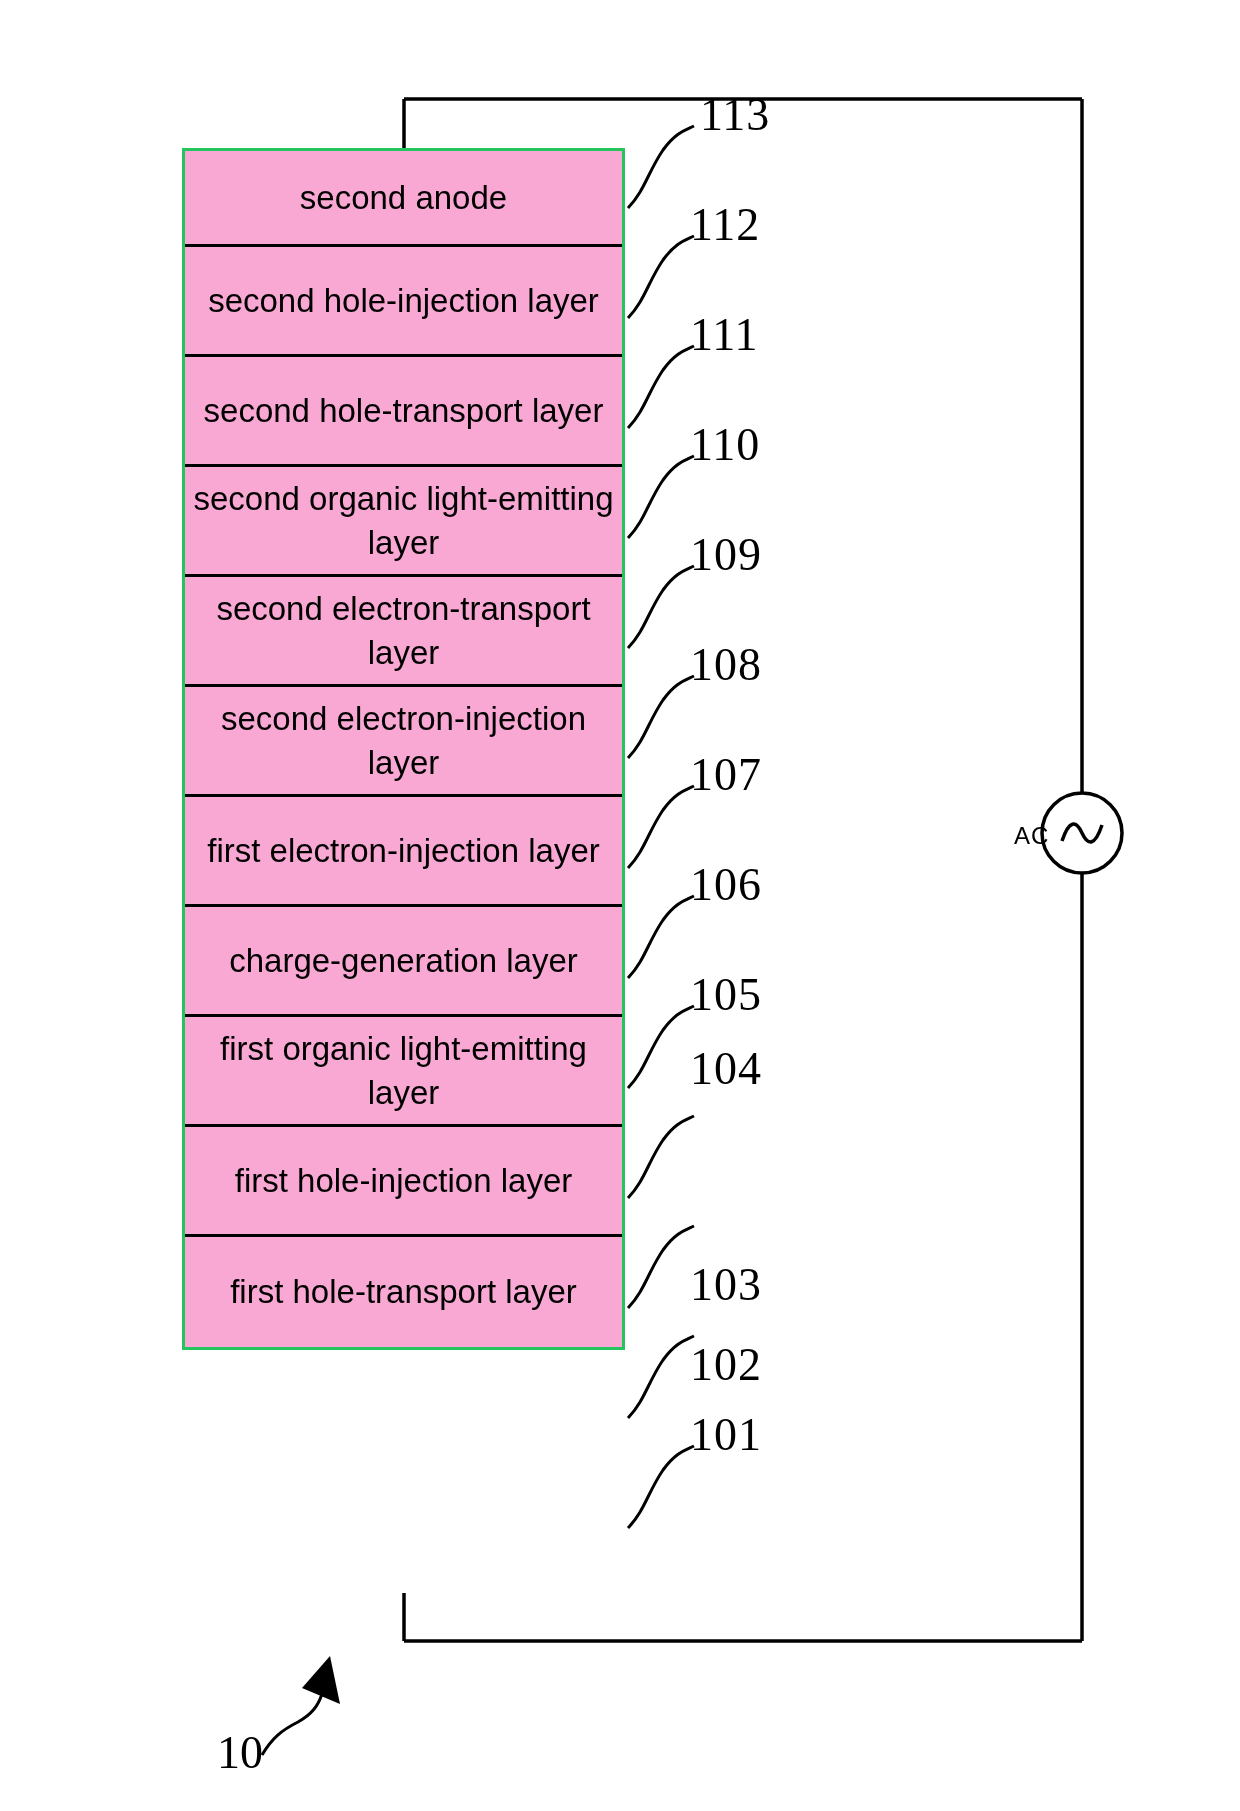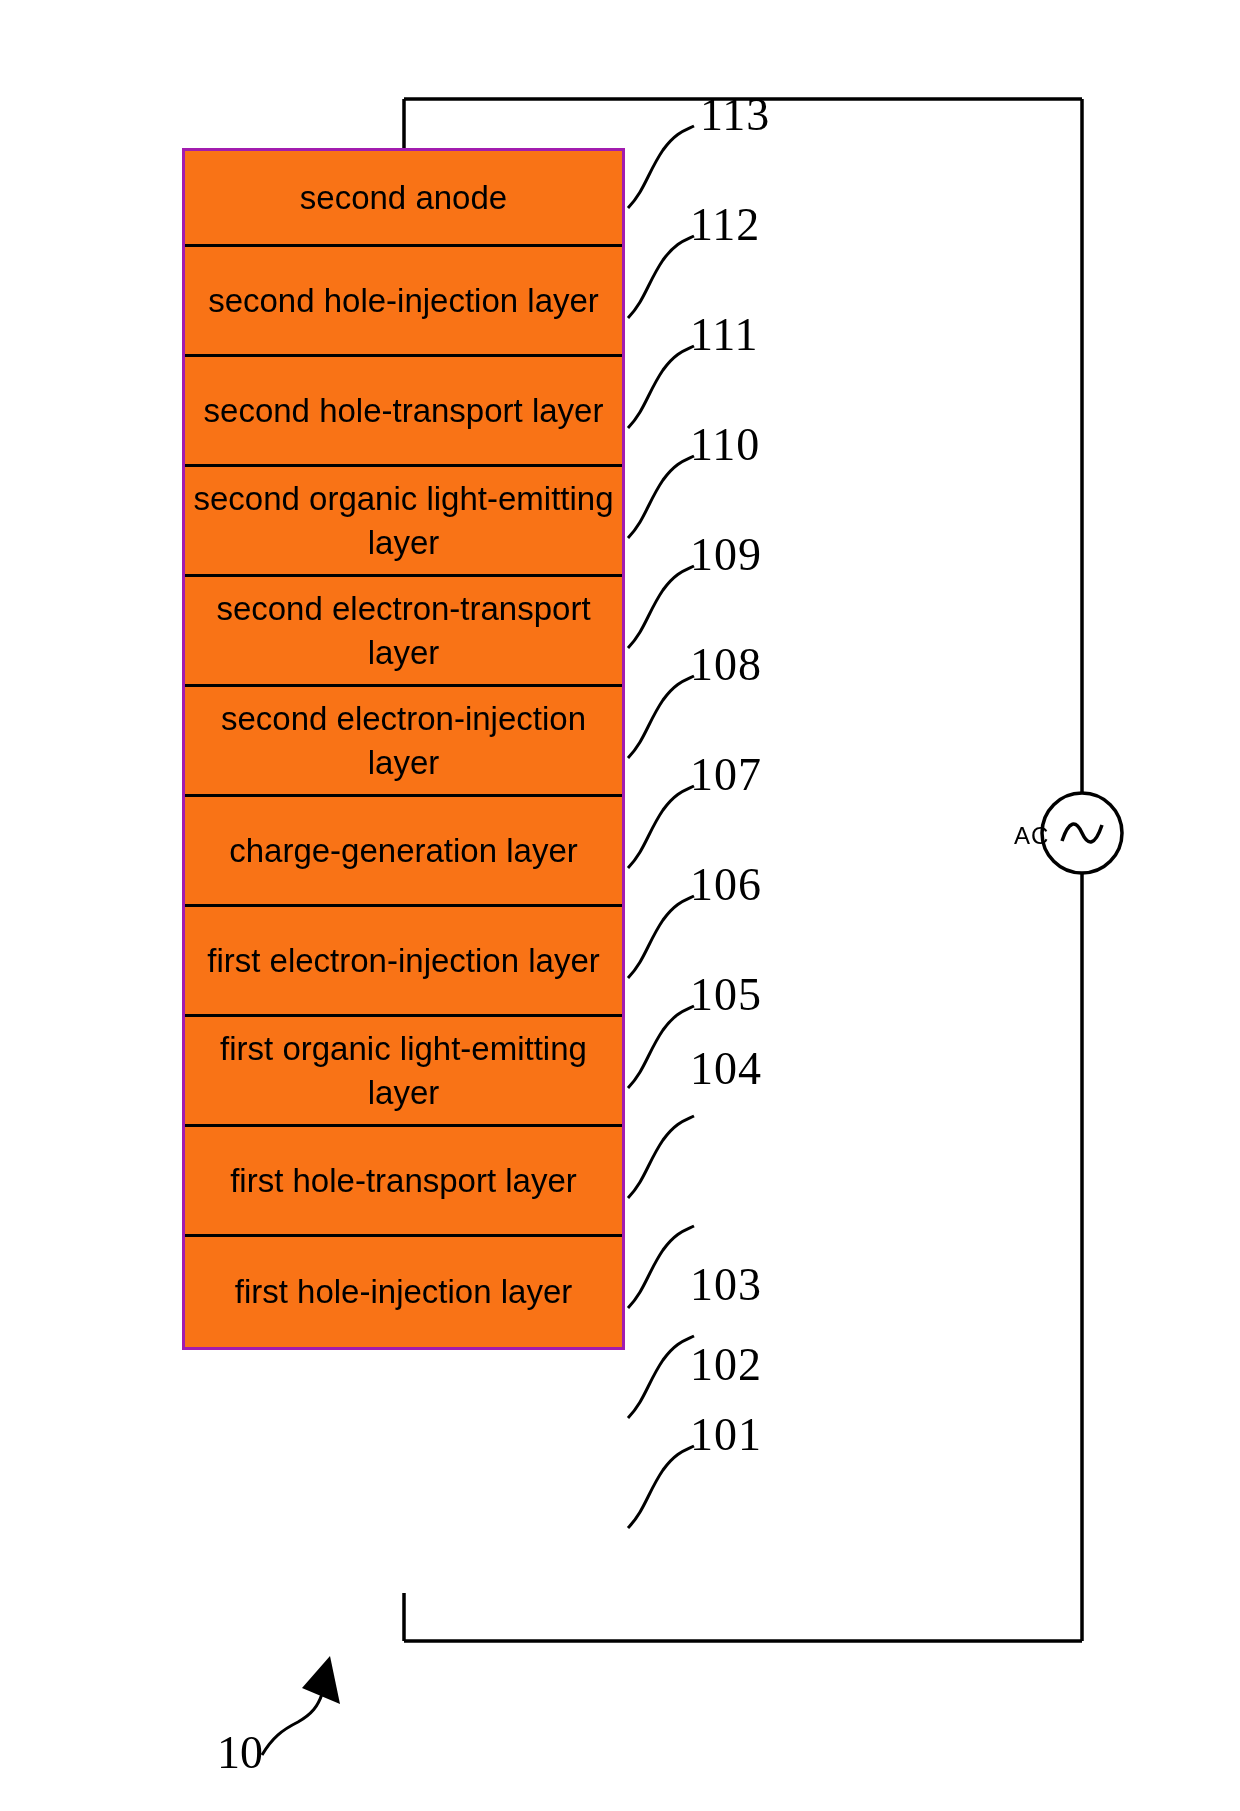--- a/index.html
+++ b/index.html
@@ -32,23 +32,23 @@
     width: 1240px;
     height: 1811px;
   }
 
   
   #layer-stack {
     position: absolute;
     left: 182px;
     top: 148px;
     width: 443px;
-    border: 3px solid #a21caf;
+    border: 3px solid #22c55e;
     box-sizing: border-box;
-    background: #f97316;
+    background: #f9a8d4;
   }
   .layer-cell {
     border-bottom: 3px solid #000;
     box-sizing: border-box;
     display: flex;
     align-items: center;
     justify-content: center;
     text-align: center;
     font-size: 33px;
     line-height: 1.32;
@@ -132,25 +132,25 @@
     </g>
   </svg>
 
   <div id="layer-stack">
     <div class="layer-cell h1">second anode</div>
     <div class="layer-cell h2">second hole-injection layer</div>
     <div class="layer-cell h2">second hole-transport layer</div>
     <div class="layer-cell h2">second organic light-emitting layer</div>
     <div class="layer-cell h2">second electron-transport layer</div>
     <div class="layer-cell h2">second electron-injection layer</div>
+    <div class="layer-cell h2">first electron-injection layer</div>
     <div class="layer-cell h2">charge-generation layer</div>
-    <div class="layer-cell h2">first electron-injection layer</div>
     <div class="layer-cell h2">first organic light-emitting layer</div>
+    <div class="layer-cell h2">first hole-injection layer</div>
     <div class="layer-cell h2">first hole-transport layer</div>
-    <div class="layer-cell h2">first hole-injection layer</div>
   </div>
 
   <div class="ref-num" style="left:700px; top:88px;">113</div>
   <div class="ref-num" style="left:690px; top:198px;">112</div>
   <div class="ref-num" style="left:690px; top:308px;">111</div>
   <div class="ref-num" style="left:690px; top:418px;">110</div>
   <div class="ref-num" style="left:690px; top:528px;">109</div>
   <div class="ref-num" style="left:690px; top:638px;text-align:right;">108</div>
   <div class="ref-num" style="left:690px; top:748px;">107</div>
   <div class="ref-num" style="left:690px; top:858px;">106</div>

